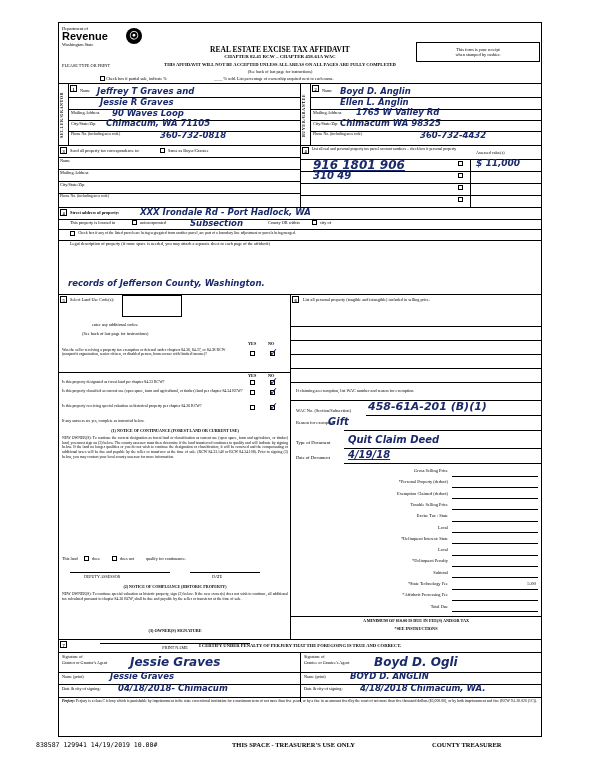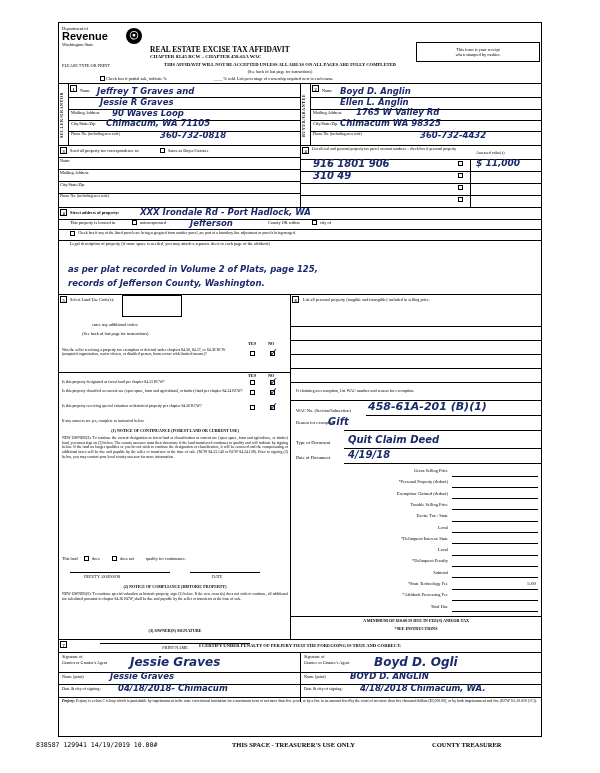--- a/index.html
+++ b/index.html
@@ -51,21 +51,21 @@
 
 <div class="page">
 
   <div class="abs" style="left:62px; top:26px; width:62px;">
     <div style="font-size:4.5px;">Department of</div>
     <div style="font-size:11px; font-weight:bold; font-family:'Liberation Sans',sans-serif; line-height:11px;">Revenue</div>
     <div style="font-size:4.5px;">Washington State</div>
   </div>
   <div class="logo-circ" style="left:126px; top:28px;">⦿</div>
 
-  <div class="abs" style="left:150px; top:45px; width:260px; ">
+  <div class="abs" style="left:150px; top:45px; width:260px; text-align:center;">
     <div style="font-size:7.5px; font-weight:bold; font-family:'Liberation Serif',serif;">REAL ESTATE EXCISE TAX AFFIDAVIT</div>
     <div style="font-size:5px; font-weight:bold;">CHAPTER 82.45 RCW – CHAPTER 458-61A WAC</div>
   </div>
 
   <div class="bx" style="left:416px; top:42px; width:124px; height:20px;">
     <div style="font-size:4.4px; text-align:center; margin-top:4px;">This form is your receipt</div>
     <div style="font-size:4.4px; text-align:center;">when stamped by cashier.</div>
   </div>
 
   <div class="lbl" style="left:62px; top:63px; font-size:4.3px;">PLEASE TYPE OR PRINT</div>
@@ -134,52 +134,51 @@
   <div class="line" style="left:58px; top:181px; width:242px;"></div>
   <div class="lbl" style="left:60px; top:182px;">City/State/Zip</div>
   <div class="line" style="left:58px; top:193px; width:242px;"></div>
   <div class="lbl" style="left:60px; top:194px; font-size:3.8px;">Phone No. (including area code)</div>
 
   <div class="abs" style="left:312px; top:147px; width:160px; font-size:3.8px;">List all real and personal property tax parcel account numbers – check box if personal property</div>
   <div class="abs" style="left:476px; top:150px; width:60px; font-size:4px;">Assessed value(s)</div>
   <div class="vline" style="left:470px; top:159px; height:48px;"></div>
   <div class="line" style="left:300px; top:159px; width:242px;"></div>
 
-  <div class="hwline hw" style="left:313px; top:158px; font-size:10px;">916 1801 906</div>
+  <div class="hwline hw" style="left:313px; top:158px; font-size:12px;text-decoration:underline;">916 1801 906</div>
   <div class="hwline hw" style="left:476px; top:158px; font-size:9px;">$ 11,000</div>
   <div class="cb" style="left:458px; top:161px;"></div>
   <div class="line" style="left:300px; top:171px; width:242px;"></div>
   <div class="hwline hw" style="left:313px; top:170px; font-size:10px;">310 49</div>
   <div class="cb" style="left:458px; top:173px;"></div>
   <div class="line" style="left:300px; top:183px; width:242px;"></div>
   <div class="cb" style="left:458px; top:185px;"></div>
   <div class="line" style="left:300px; top:195px; width:242px;"></div>
   <div class="cb" style="left:458px; top:197px;"></div>
   <div class="line" style="left:58px; top:207px; width:484px;"></div>
 
   <div class="num" style="left:60px; top:209px;">4</div>
   <div class="lbl" style="left:70px; top:210px; font-weight:bold;">Street address of property:</div>
   <div class="hwline hw" style="left:140px; top:207px;">XXX Irondale Rd - Port Hadlock, WA</div>
   <div class="line" style="left:58px; top:219px; width:484px;"></div>
 
   <div class="lbl" style="left:70px; top:220px;">This property is located in</div>
   <div class="cb" style="left:132px; top:220px;"></div>
   <div class="lbl" style="left:140px; top:220px;">unincorporated</div>
-  <div class="hwline hw" style="left:190px; top:218px;">Jefferson</div>
+  <div class="hwline hw" style="left:190px; top:218px;">Subsection</div>
   <div class="lbl" style="left:268px; top:220px;">County OR within</div>
   <div class="cb" style="left:312px; top:220px;"></div>
   <div class="lbl" style="left:320px; top:220px;">city of</div>
   <div class="line" style="left:58px; top:229px; width:484px;"></div>
 
   <div class="cb" style="left:70px; top:231px;"></div>
   <div class="abs" style="left:78px; top:231px; width:440px; font-size:3.8px;">Check box if any of the listed parcels are being segregated from another parcel, are part of a boundary line adjustment or parcels being merged.</div>
   <div class="line" style="left:58px; top:240px; width:484px;"></div>
 
   <div class="lbl" style="left:70px; top:241px;">Legal description of property (if more space is needed, you may attach a separate sheet to each page of the affidavit)</div>
-  <div class="hwline hw" style="left:68px; top:264px;">as per plat recorded in Volume 2 of Plats, page 125,</div>
   <div class="hwline hw" style="left:68px; top:278px;">records of Jefferson County, Washington.</div>
   <div class="line" style="left:58px; top:294px; width:484px;"></div>
 
   <div class="vline" style="left:290px; top:294px; height:345px;"></div>
 
   <div class="num" style="left:60px; top:296px;">5</div>
   <div class="lbl" style="left:70px; top:297px;">Select Land Use Code(s):</div>
 
   <div class="bx" style="left:122px; top:295px; width:60px; height:22px;"></div>
 
@@ -252,21 +251,21 @@
 
   <div class="abs" style="left:296px; top:420px; font-size:4.4px;">Reason for exemption</div>
   <div class="hwline hw" style="left:328px; top:416px; font-size:10px;">Gift</div>
   <div class="line" style="left:344px; top:430px; width:198px;"></div>
 
   <div class="abs" style="left:296px; top:440px; font-size:4.6px;">Type of Document</div>
   <div class="hwline hw" style="left:348px; top:434px; font-size:10px;">Quit Claim Deed</div>
   <div class="line" style="left:344px; top:448px; width:198px;"></div>
 
   <div class="abs" style="left:296px; top:455px; font-size:4.6px;">Date of Document</div>
-  <div class="hwline hw" style="left:348px; top:449px; font-size:10px;">4/19/18</div>
+  <div class="hwline hw" style="left:348px; top:449px; font-size:10px;text-decoration:underline;">4/19/18</div>
   <div class="line" style="left:344px; top:463px; width:198px;"></div>
 
   <div id="fee-rows">
       <div class="abs" style="left: 296px; top: 468px; width: 152px; text-align: right; font-size: 4.4px;">Gross Selling Price</div>
       <div class="abs" style="left: 452px; top: 467.5px; width: 84px; text-align: right; font-size: 5px;"></div>
       <div class="line" style="left: 452px; top: 475.5px; width: 86px;"></div>
       <div class="abs" style="left: 296px; top: 479.3px; width: 152px; text-align: right; font-size: 4.4px;">*Personal Property (deduct)</div>
       <div class="abs" style="left: 452px; top: 478.8px; width: 84px; text-align: right; font-size: 5px;"></div>
       <div class="line" style="left: 452px; top: 486.8px; width: 86px;"></div>
       <div class="abs" style="left: 296px; top: 490.6px; width: 152px; text-align: right; font-size: 4.4px;">Exemption Claimed (deduct)</div>

